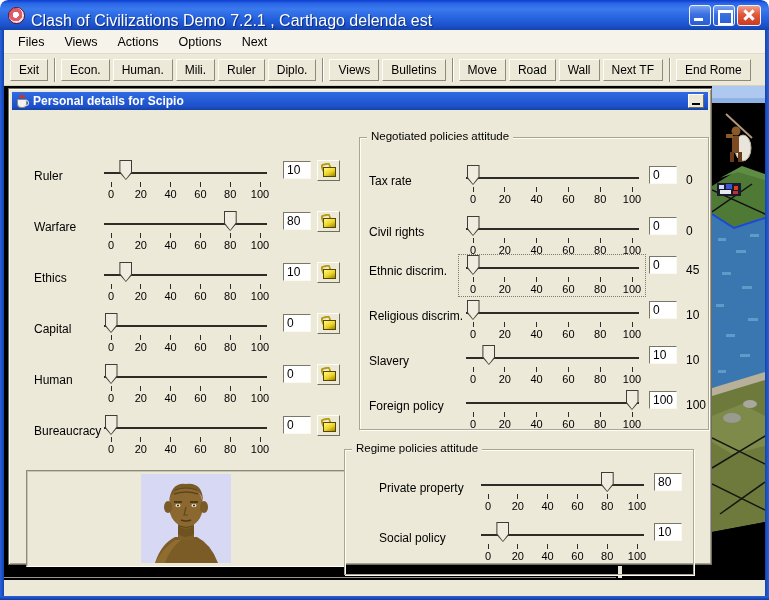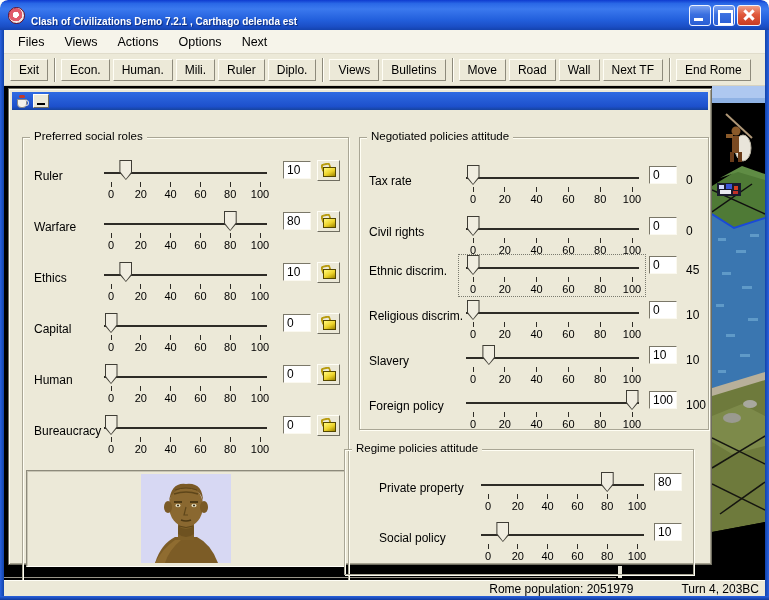--- a/index.html
+++ b/index.html
@@ -6,21 +6,21 @@
   *{box-sizing:border-box;}
   #win{position:relative;width:769px;height:600px;background:#ece9d8;overflow:hidden;border-radius:8px 8px 0 0;}
 
   
   .titlebar{position:absolute;left:0;top:0;width:769px;height:30px;
     background:linear-gradient(180deg,#0f3bd0 0%,#2a68e6 12%,#3b79ee 30%,#2360dd 65%,#1b4fc6 88%,#1443ae 100%);
     border-radius:8px 8px 0 0;display:flex;align-items:center;padding:0 8px;}
   .app-icon{width:17px;height:17px;border-radius:50%;flex:0 0 auto;
     background:radial-gradient(circle at 45% 45%,#fff 0 25%,#e05a6a 28% 55%,#f0e8e8 58% 75%,#a03040 78%);
     border:1px solid #6a1020;margin-right:6px;}
-  .title-text{color:#fff;font-weight:bold;font-size:10px;text-shadow:1px 1px 1px #0a2a7a;white-space:nowrap;
+  .title-text{color:#fff;font-weight:normal;font-size:16px;text-shadow:1px 1px 1px #0a2a7a;white-space:nowrap;
     overflow:hidden;flex:1 1 auto;margin-top:12px;}
   .winbtns{display:flex;gap:2px;flex:0 0 auto;}
   .wbtn{position:relative;width:22px;height:21px;border-radius:3px;border:1px solid #eef2ff;
     background:linear-gradient(180deg,#7ba1f0 0%,#3a6fe0 45%,#2a5ed4 100%);}
   .wbtn.close{width:24px;background:linear-gradient(180deg,#f0a088 0%,#e0593c 45%,#c83c22 100%);}
   .wbtn.min::after{content:'';position:absolute;left:4px;bottom:4px;width:9px;height:3px;background:#fff;}
   .wbtn.max::after{content:'';position:absolute;left:4px;top:4px;width:11px;height:10px;
     border:2px solid #fff;border-top-width:3px;}
   .wbtn.close::before,.wbtn.close::after{content:'';position:absolute;left:50%;top:50%;width:13px;height:3px;
     background:#fff;}
@@ -209,27 +209,25 @@
     </svg>
 
     <div class="bottomline"></div>
     <div class="bottomdiv"></div>
 
     <div class="dialog">
       <div class="dtitle">
         <span class="cup">
             <i></i>
           </span>
+        <span class="dtitle-text">Personal details for Scipio</span>
         <span class="dmin"></span>
       </div>
       <div class="dbody">
 
-        <div class="groupbox" style="left:10px;top:27px;width:327px;height:445px;">
-          <span class="gtitle">Preferred social roles</span>
-        </div>
 
         <div class="srow" style="top:49px;">
           <span class="slabel" style="left:22px;">Ruler</span>
           <div class="slider" style="left:92px;width:163px;">
             <div class="track"></div>
             <div class="srange ticks">
                 <div class="thumb" style="left: calc(10% - 6.5px);"></div>
                 <span class="tick" style="left: calc(0% - 0.5px);"></span>
                 <span class="ticklab" style="left: 0%;">0</span>
                 <span class="tick" style="left: calc(20% - 0.5px);"></span>
@@ -601,21 +599,17 @@
                 <span class="ticklab" style="left: 100%;">100</span>
               </div>
           </div>
           <input class="vfield" style="left: 642px;" value="10">
         </div>
 
       </div>
     </div>
   </div>
 
-  <div class="statusbar">
-    <span>Rome population: 2051979</span>
-    <span>Turn 4, 203BC</span>
-  </div>
 
   <div class="frame-l"></div>
   <div class="frame-r"></div>
   <div class="frame-b"></div>
 </div>
 
 </body></html>

